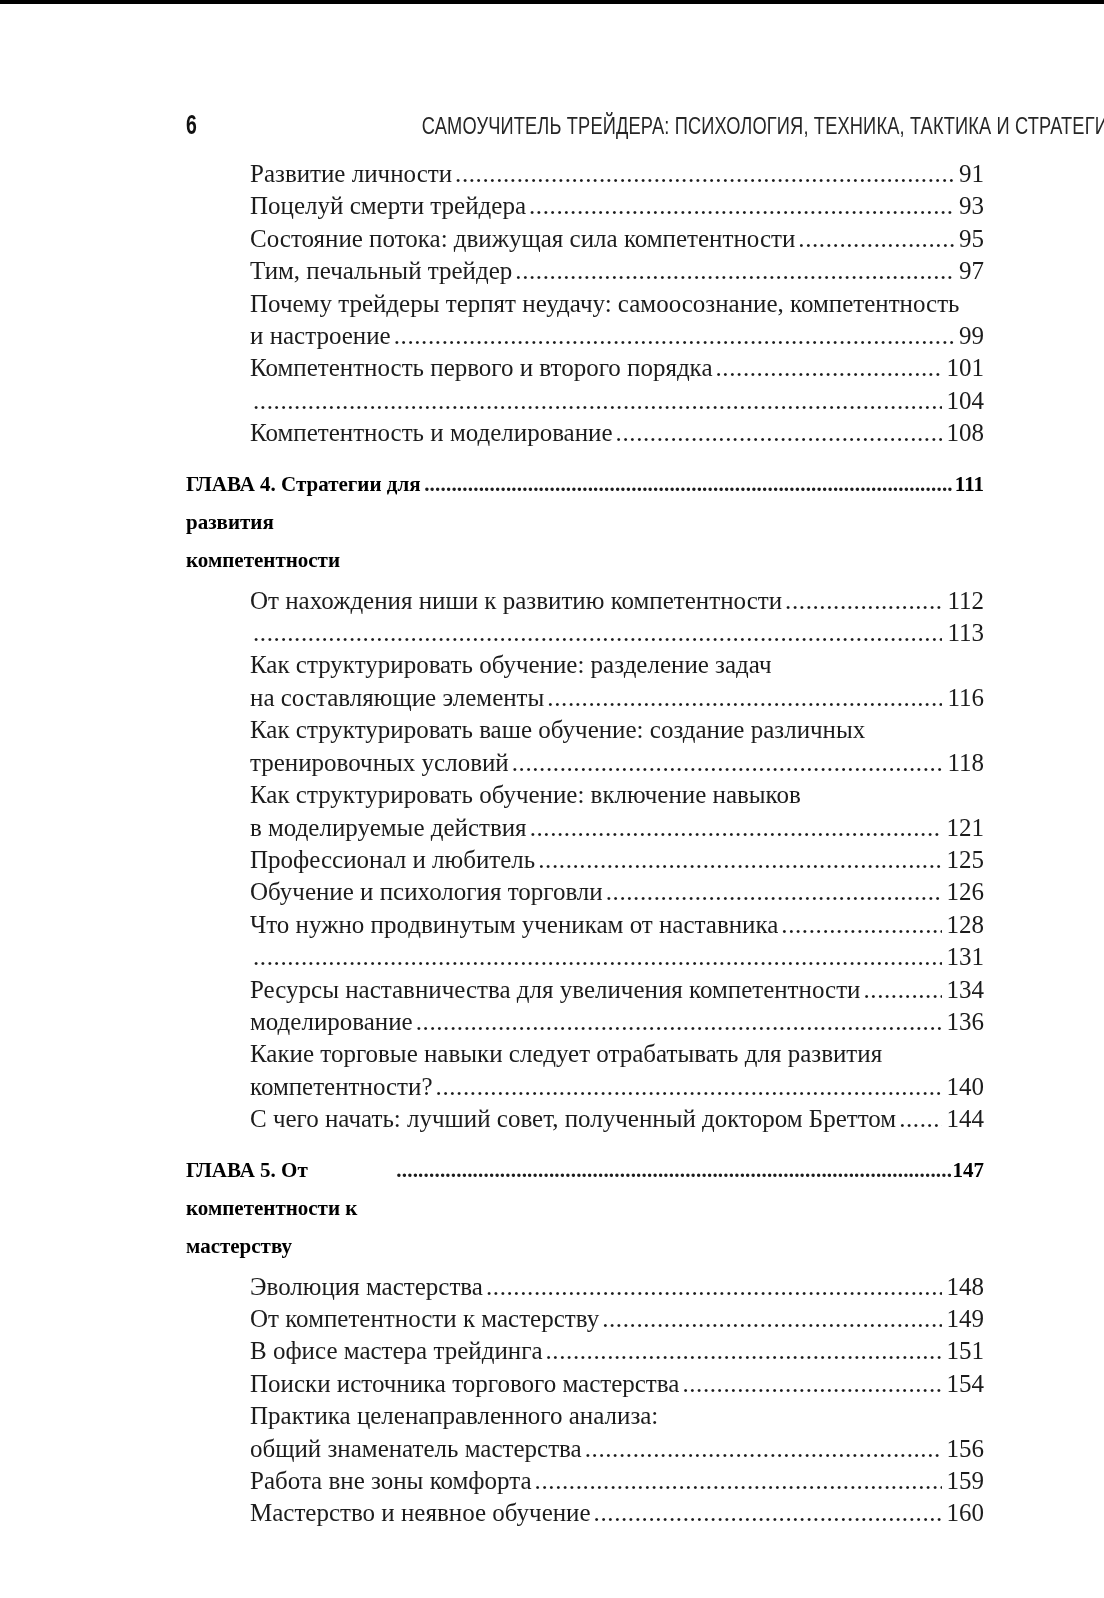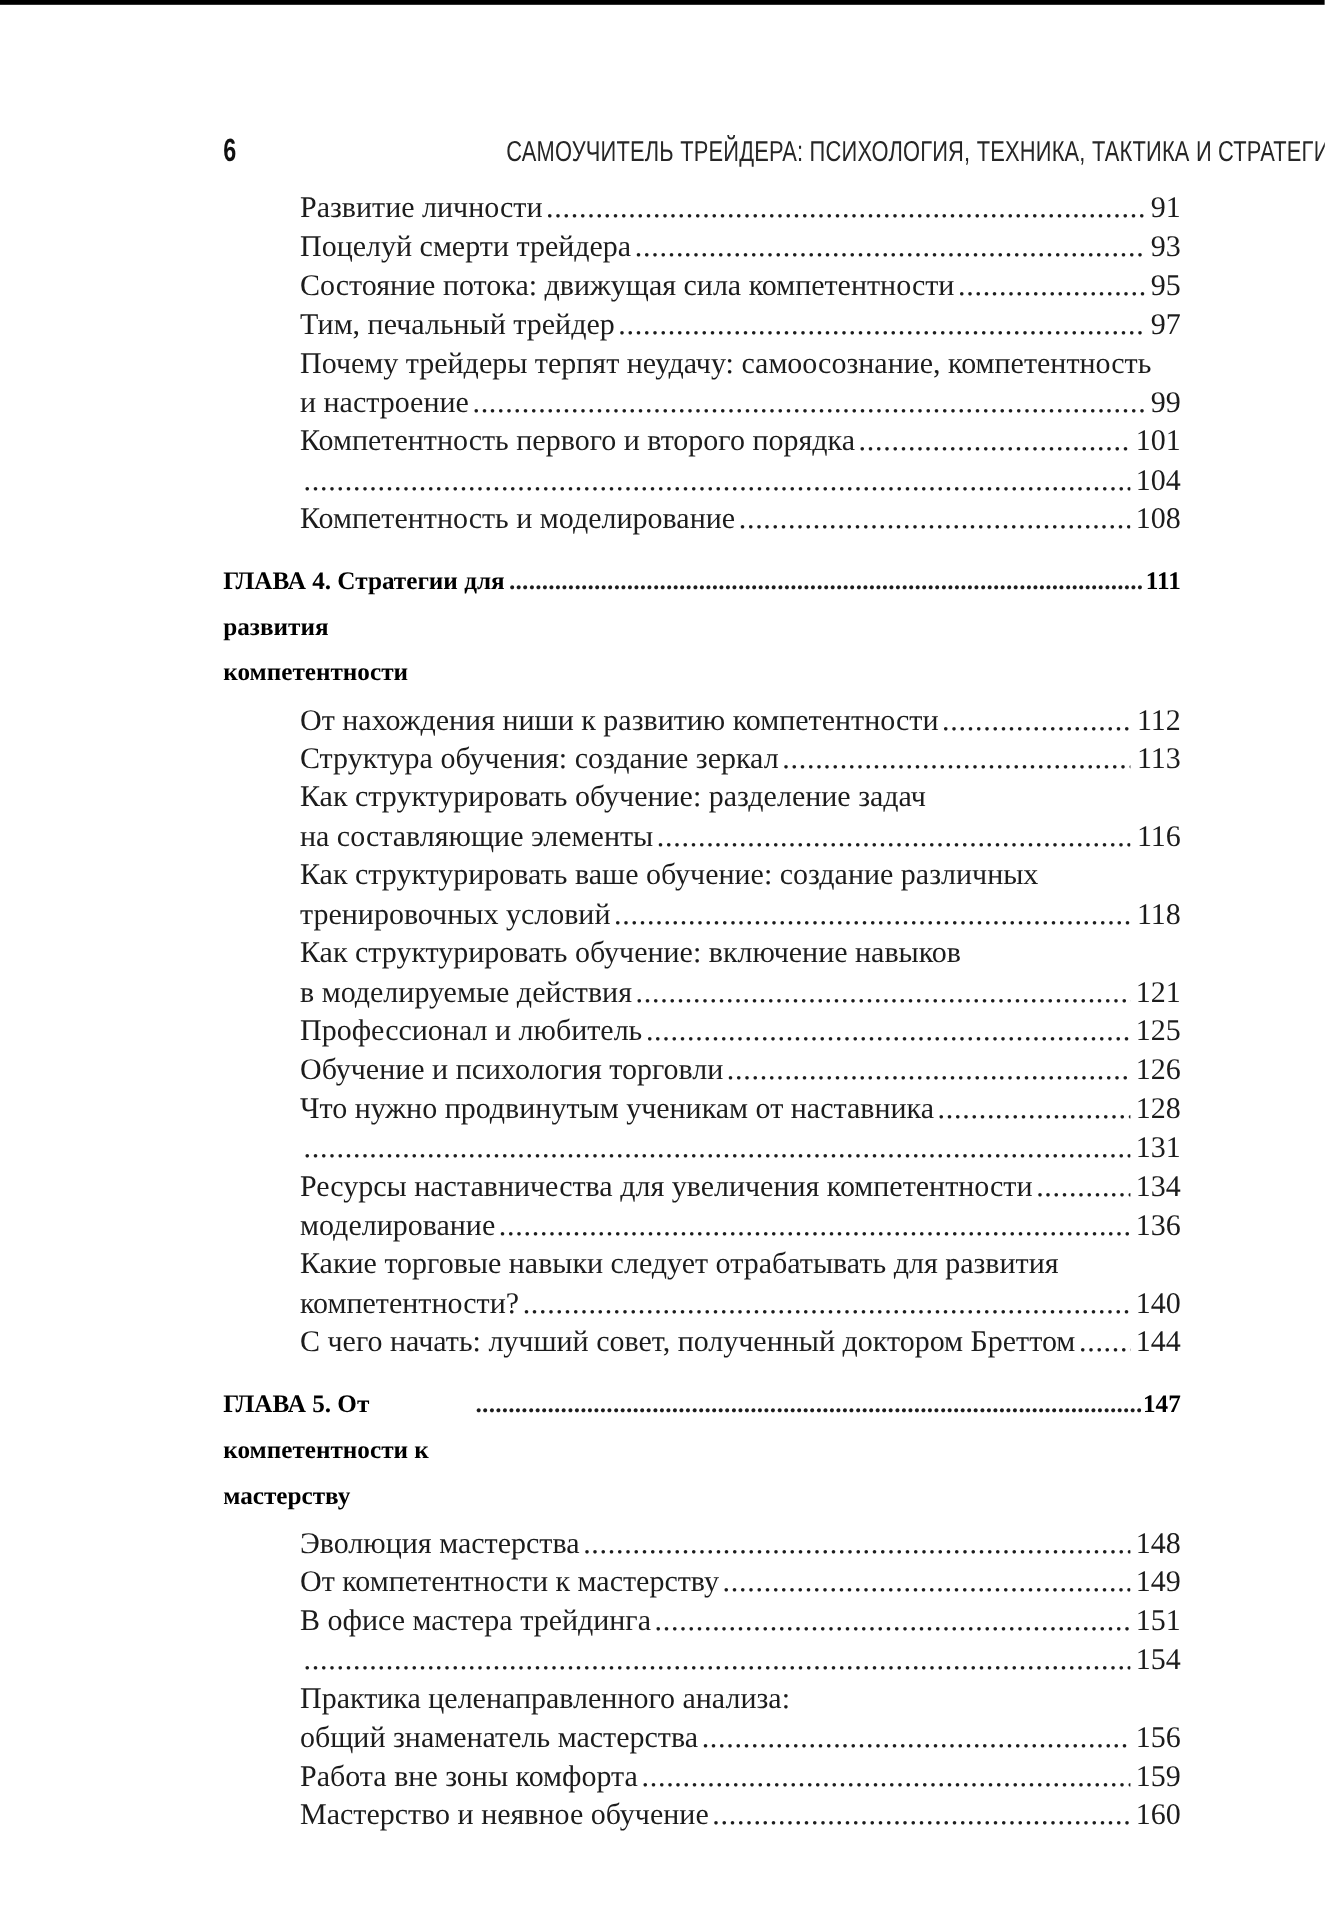--- a/index.html
+++ b/index.html
@@ -149,21 +149,20 @@
       <span class="text">ГЛАВА 4. Стратегии для развития компетентности</span>
       <span class="leader">........................................................................................................................................................................................................</span>
       <span class="pagenum">111</span>
     </div>
     <div class="entry row">
       <span class="text">От нахождения ниши к развитию компетентности</span>
       <span class="leader">........................................................................................................................................................................................................</span>
       <span class="pagenum">112</span>
     </div>
     <div class="entry row">
-      <span class="text">Структура обучения: создание зеркал</span>
       <span class="leader">........................................................................................................................................................................................................</span>
       <span class="pagenum">113</span>
     </div>
     <div class="entry">Как структурировать обучение: разделение задач</div>
     <div class="entry row">
       <span class="text">на составляющие элементы</span>
       <span class="leader">........................................................................................................................................................................................................</span>
       <span class="pagenum">116</span>
     </div>
     <div class="entry">Как структурировать ваше обучение: создание различных</div>
@@ -232,20 +231,21 @@
       <span class="text">От компетентности к мастерству</span>
       <span class="leader">........................................................................................................................................................................................................</span>
       <span class="pagenum">149</span>
     </div>
     <div class="entry row">
       <span class="text">В офисе мастера трейдинга</span>
       <span class="leader">........................................................................................................................................................................................................</span>
       <span class="pagenum">151</span>
     </div>
     <div class="entry row">
+      <span class="text">Поиски источника торгового мастерства</span>
       <span class="leader">........................................................................................................................................................................................................</span>
       <span class="pagenum">154</span>
     </div>
     <div class="entry">Практика целенаправленного анализа:</div>
     <div class="entry row">
       <span class="text">общий знаменатель мастерства</span>
       <span class="leader">........................................................................................................................................................................................................</span>
       <span class="pagenum">156</span>
     </div>
     <div class="entry row">

